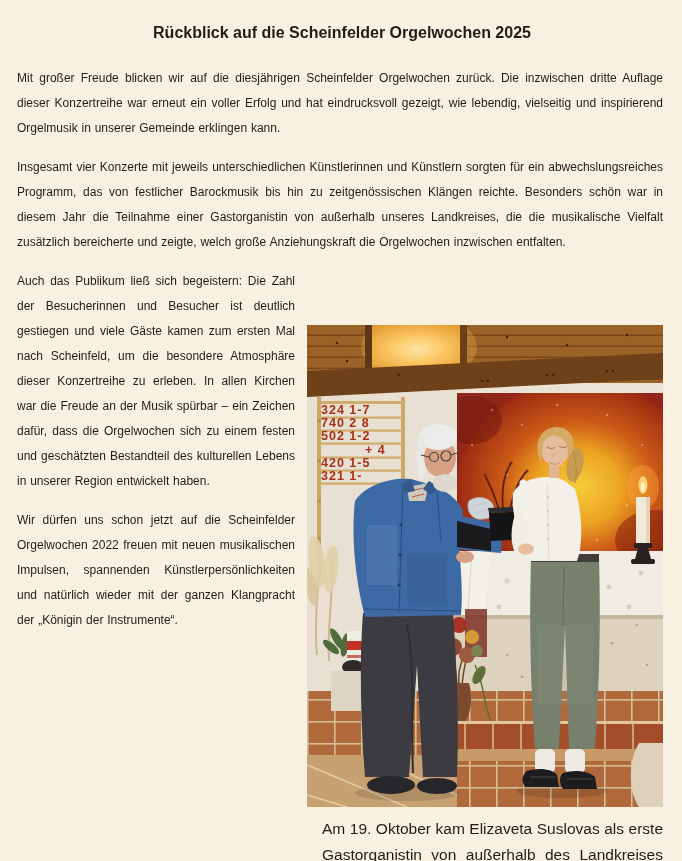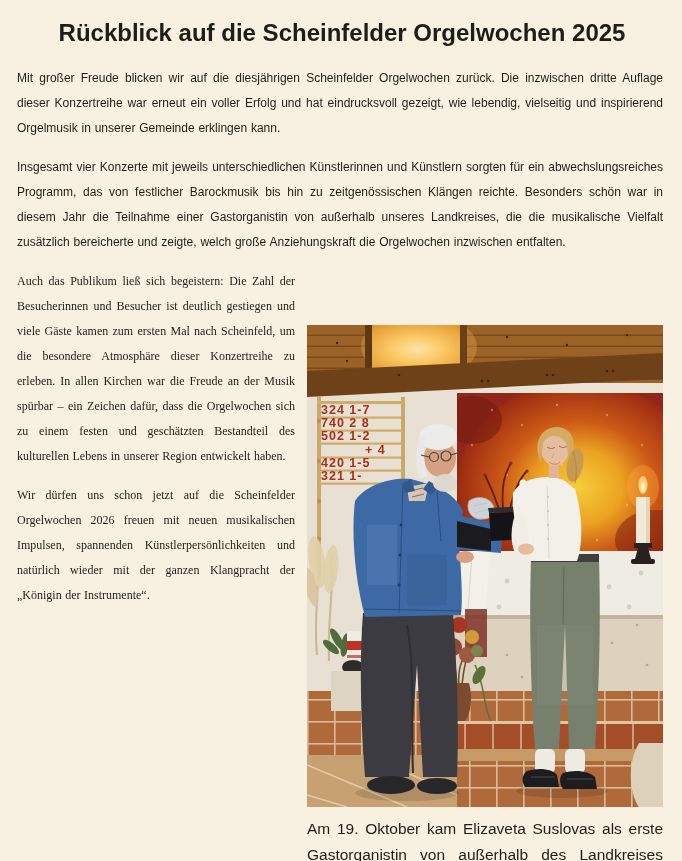--- a/index.html
+++ b/index.html
@@ -3,49 +3,49 @@
 <meta charset="utf-8">
 <style>
   html,body{margin:0;padding:0;background:#888;}
   .page{
     position:relative;width:682px;height:861px;margin:0 auto;
     background:#f8f1e2;color:#201d18;overflow:hidden;
     font-family:"Liberation Sans",sans-serif;
   }
   .page-title{
     margin:0 0 22px 0;padding:21px 10px 0 12px;
-    text-align:center;font-size:24px;line-height:23px;font-weight:bold;
+    text-align:center;font-size:16px;line-height:23px;font-weight:bold;
   }
   .para{
     margin:0 19px 14px 17px;
     font-size:12px;line-height:25px;text-align:justify;
     hyphens:manual;-webkit-hyphens:manual;word-spacing:0.5px;
   }
-  .para.col{width:278px;margin-right:0;font-family:Liberation Serif, serif;}
+  .para.col{width:278px;margin-right:0;}
   .photo-figure{
     position:absolute;left:307px;top:325px;width:356px;margin:0;
   }
   .photo-figure svg{display:block;}
   .photo-caption{
     margin-top:9px;font-size:15.5px;line-height:26px;
   }
-  .cap-line{text-align:justify;text-align-last:justify;}
+  .cap-line{text-align:justify;text-align-last:justify;margin-left:15px;}
   .hymn{font:bold 12.5px "Liberation Sans",sans-serif;fill:#a83018;letter-spacing:1px;}
 </style>
 </head>
 <body>
 
 <div class="page">
 
   <h1 class="page-title">Rückblick auf die Scheinfelder Orgelwochen 2025</h1>
 
   <p class="para">Mit großer Freude blicken wir auf die diesjährigen Scheinfelder Orgelwochen zurück. Die inzwischen dritte Auflage dieser Konzertreihe war erneut ein voller Erfolg und hat eindrucksvoll gezeigt, wie lebendig, vielseitig und inspirierend Orgelmusik in unserer Gemeinde erklingen kann.</p>
   <p class="para">Insgesamt vier Konzerte mit jeweils unterschiedlichen Künstlerinnen und Künstlern sorgten für ein abwechslungsreiches Programm, das von festlicher Barockmusik bis hin zu zeitgenössischen Klängen reichte. Besonders schön war in diesem Jahr die Teilnah­me einer Gastorganistin von außerhalb unseres Landkreises, die die musikalische Viel­falt zusätzlich bereicherte und zeigte, welch große Anziehungskraft die Orgelwochen inzwischen entfalten.</p>
   <p class="para col">Auch das Publikum ließ sich begeis­tern: Die Zahl der Besucherinnen und Besucher ist deutlich gestiegen und viele Gäste kamen zum ersten Mal nach Scheinfeld, um die besondere Atmosphäre dieser Konzertreihe zu erleben. In allen Kirchen war die Freude an der Musik spürbar – ein Zeichen dafür, dass die Orgelwochen sich zu einem festen und geschätzten Bestandteil des kulturellen Lebens in unserer Region entwickelt haben.</p>
-  <p class="para col">Wir dürfen uns schon jetzt auf die Scheinfelder Orgelwochen 2026 freu­en mit neuen musikalischen Impul­sen, spannenden Künstlerpersönlich­keiten und natürlich wieder mit der ganzen Klangpracht der „Königin der Instrumente“.</p>
+  <p class="para col">Wir dürfen uns schon jetzt auf die Scheinfelder Orgelwochen 2022 freu­en mit neuen musikalischen Impul­sen, spannenden Künstlerpersönlich­keiten und natürlich wieder mit der ganzen Klangpracht der „Königin der Instrumente“.</p>
 
   <figure class="photo-figure">
     <svg width="356" height="482" viewBox="0 0 356 482" role="img">
       <defs>
         <radialGradient id="glowGrad" cx="50%" cy="55%" r="70%">
           <stop offset="0%" stop-color="#fff6d0"></stop>
           <stop offset="40%" stop-color="#ffd070"></stop>
           <stop offset="100%" stop-color="#d98a20"></stop>
         </radialGradient>
         <radialGradient id="sunGrad" cx="50%" cy="50%" r="50%">

